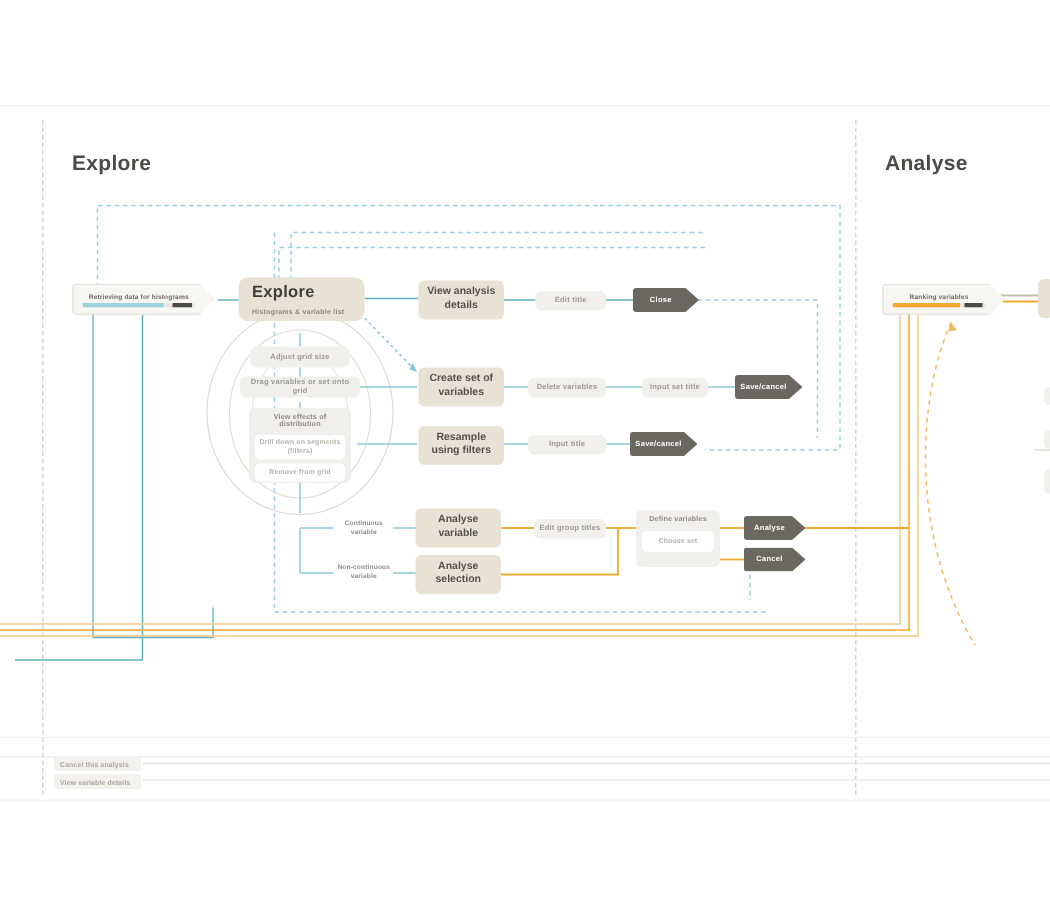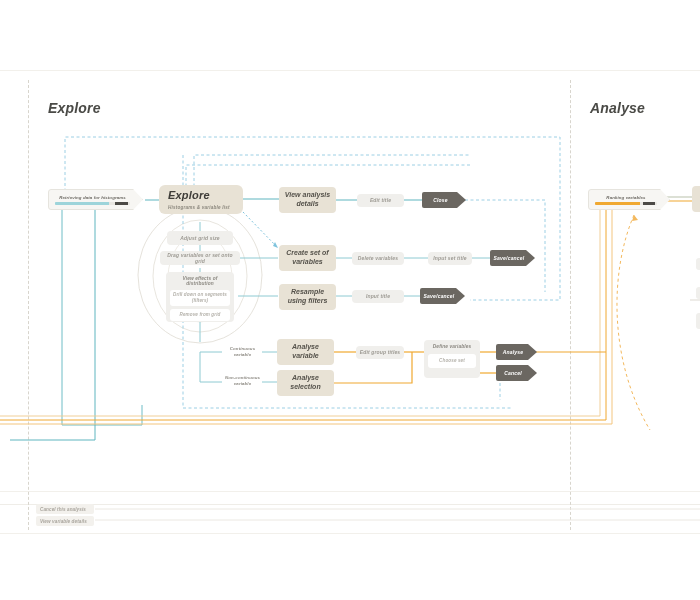--- a/index.html
+++ b/index.html
@@ -3,21 +3,21 @@
 <meta charset="utf-8">
 <style>
   html,body{margin:0;padding:0;}
   body{
     width:700px;height:600px;
     background:#ffffff;
     font-family:"Liberation Sans", sans-serif;
     overflow:hidden;
     position:relative;
   }
-  #stage{position:absolute;inset:0;width:700px;height:600px;font-style:italic;}
+  #stage{position:absolute;inset:0;width:700px;height:600px;}
 
   
   .hrule{position:absolute;left:0;width:700px;height:1px;background:#f2f0eb;}
   .vdash{position:absolute;width:0;border-left:1px dashed #d8d5cd;}
 
   
   .sec-title{
     position:absolute;
     font-size:14px;
     font-weight:600;

